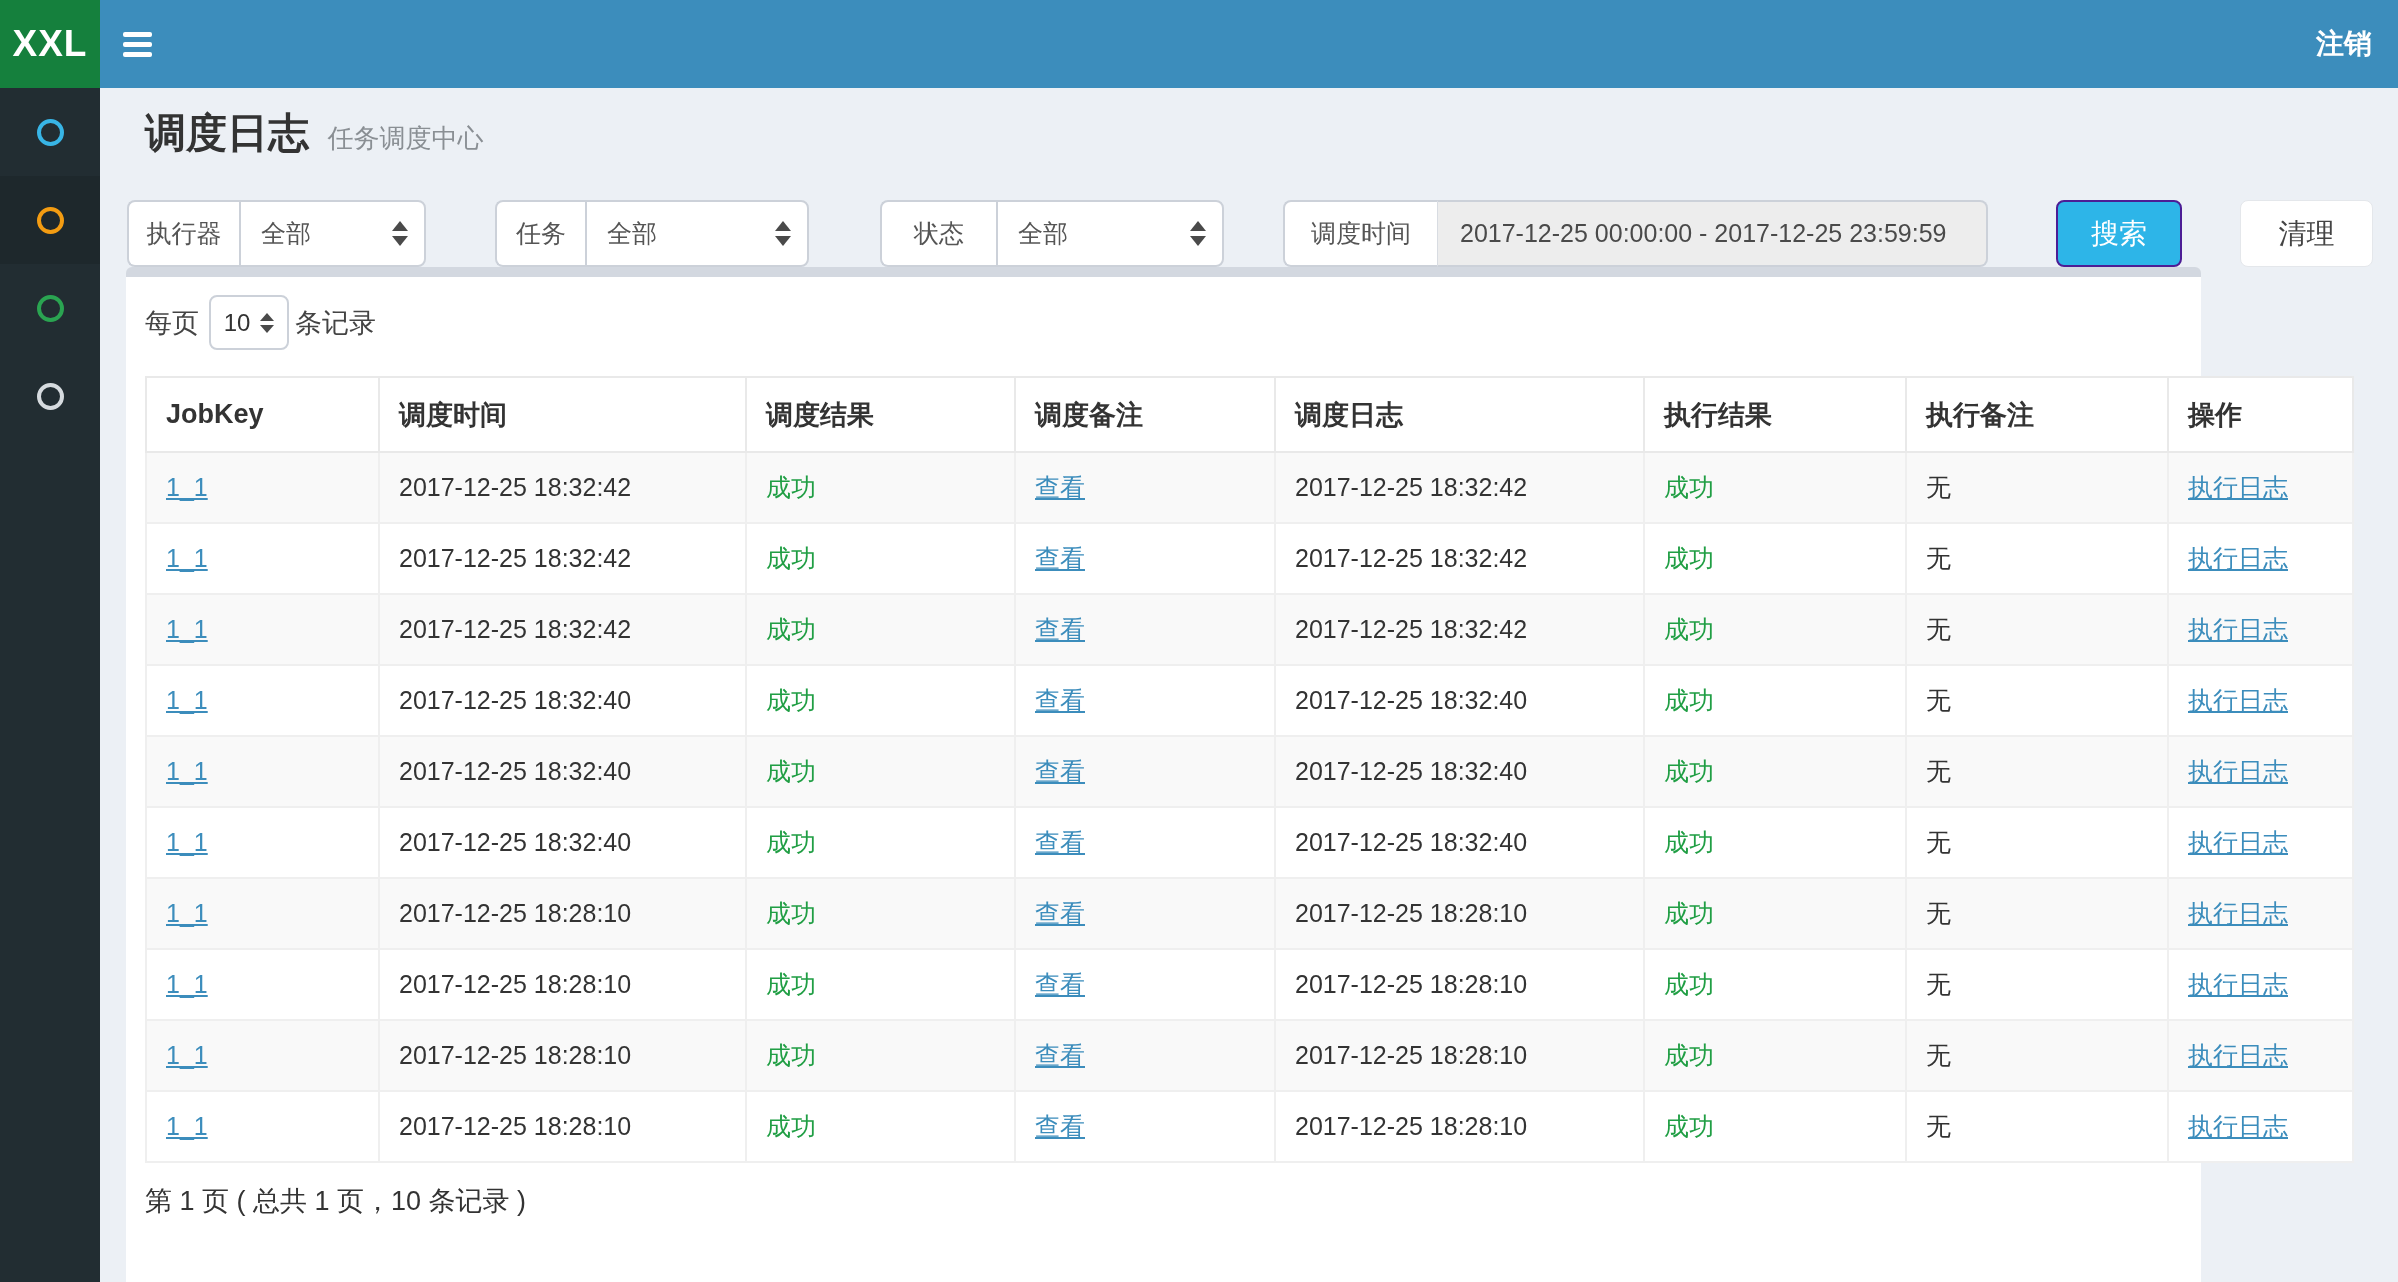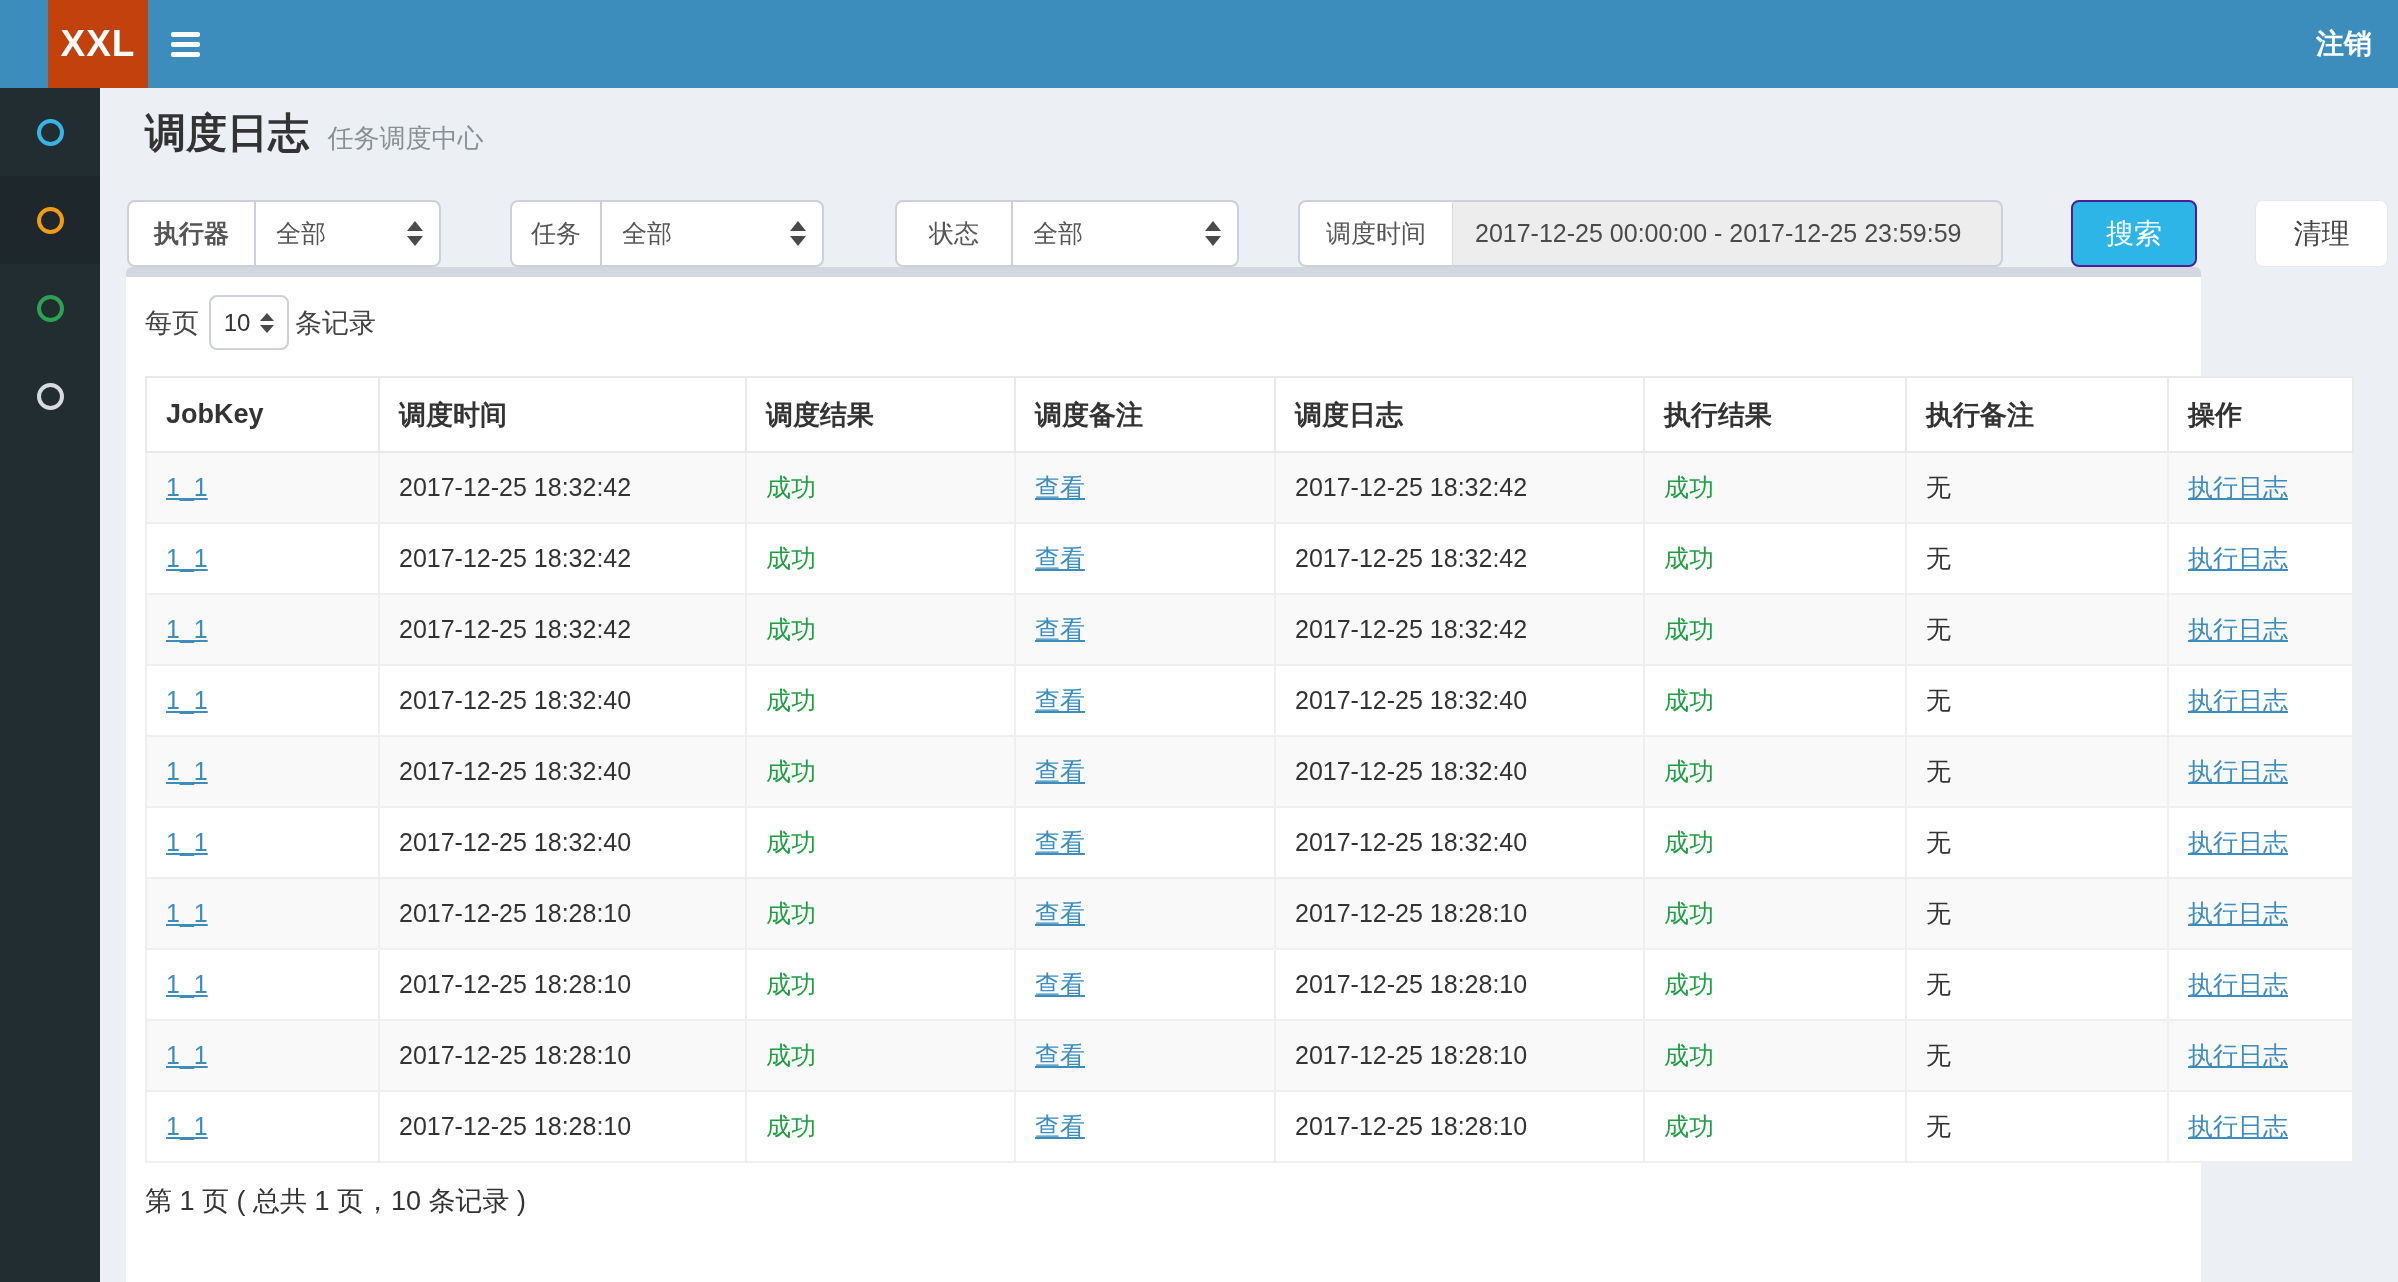--- a/index.html
+++ b/index.html
@@ -1,21 +1,21 @@
 <!DOCTYPE html>
 <html><head>
 <meta charset="utf-8">
 <style>
   * { box-sizing: border-box; margin: 0; padding: 0; }
   html,body { width:2398px; height:1282px; overflow:hidden; }
   body { font-family:"Liberation Sans","DejaVu Sans",sans-serif; background:#ecf0f5; position:relative; }
 
   
   .navbar { position:absolute; top:0; left:0; width:2398px; height:88px; background:#3c8dbc; display:flex; align-items:center; z-index:5; }
-  .logo { width:100px; height:88px; background:#c2410c; color:#fff; font-size:37px; font-weight:bold; display:flex; align-items:center; justify-content:center; letter-spacing:1px;margin-left:48px; }
+  .logo { width:100px; height:88px; background:#15803d; color:#fff; font-size:37px; font-weight:bold; display:flex; align-items:center; justify-content:center; letter-spacing:1px; }
   .hamburger { margin-left:23px; width:46px; height:88px; display:flex; flex-direction:column; justify-content:center; gap:5px; cursor:pointer; }
   .hamburger .bar { width:29px; height:5px; background:#fff; border-radius:2px; }
   .logout { margin-left:auto; margin-right:26px; color:#fff; font-size:28px; font-weight:600; cursor:pointer; }
 
   
   .sidebar { position:absolute; top:88px; left:0; width:100px; height:1194px; background:#222d32; }
   .side-item { height:88px; display:flex; align-items:center; justify-content:center; cursor:pointer; }
   .side-item.active { background:#1e282c; }
   .circle-icon { width:27px; height:27px; border:4px solid #fff; border-radius:50%; }
 
@@ -26,21 +26,21 @@
   .page-subtitle { display:inline; font-size:26px; color:#8a8f94; margin-left:14px;font-family:Liberation Mono, monospace; }
 
   
   .filters { position:absolute; top:112px; left:27px; height:67px; display:flex; align-items:stretch; font-size:25px; color:#555; }
   .addon { background:#fff; border:2px solid #ccd1d9; border-right:none; border-radius:8px 0 0 8px; display:flex; align-items:center; justify-content:center; }
   .fselect { background:#fff; border:2px solid #ccd1d9; border-radius:0 8px 8px 0; display:flex; align-items:center; justify-content:space-between; padding:0 16px 0 20px; cursor:pointer; }
   .finput { background:#ededed; border:2px solid #ccd1d9; border-left:1px solid #d8dce2; border-radius:0 8px 8px 0; display:flex; align-items:center; padding-left:22px; color:#4a4a4a; cursor:pointer; }
   .stepper { display:flex; flex-direction:column; gap:5px; }
   .stepper .up   { width:0; height:0; border-left:8px solid transparent; border-right:8px solid transparent; border-bottom:10px solid #4a4a4a; }
   .stepper .down { width:0; height:0; border-left:8px solid transparent; border-right:8px solid transparent; border-top:10px solid #4a4a4a; }
-  .w-exec-label { width:127px;font-weight:bold; } .w-exec-sel { width:187px; }
+  .w-exec-label { width:112px; } .w-exec-sel { width:187px; }
   .w-job-label  { width:90px; margin-left:69px; } .w-job-sel  { width:224px; }
   .w-stat-label { width:116px; margin-left:71px; } .w-stat-sel { width:228px; }
   .w-time-label { width:154px; margin-left:59px; } .w-time-input { width:551px; font-size:25px; }
   .btn { border:none; border-radius:8px; font-size:28px; display:flex; align-items:center; justify-content:center; cursor:pointer; font-family:inherit; }
   .btn-search { width:126px; margin-left:68px; background:#2db5e8; border:2px solid #4c1d95; color:#fff; }
   .btn-clean  { width:133px; margin-left:58px; background:#fff; border:1px solid #e4e7eb; color:#444; }
 
   
   .main-box { position:absolute; top:179px; left:26px; width:2075px; height:1015px; background:#fff; border-top:10px solid #d3d8e0; border-radius:6px 6px 0 0; }
 

